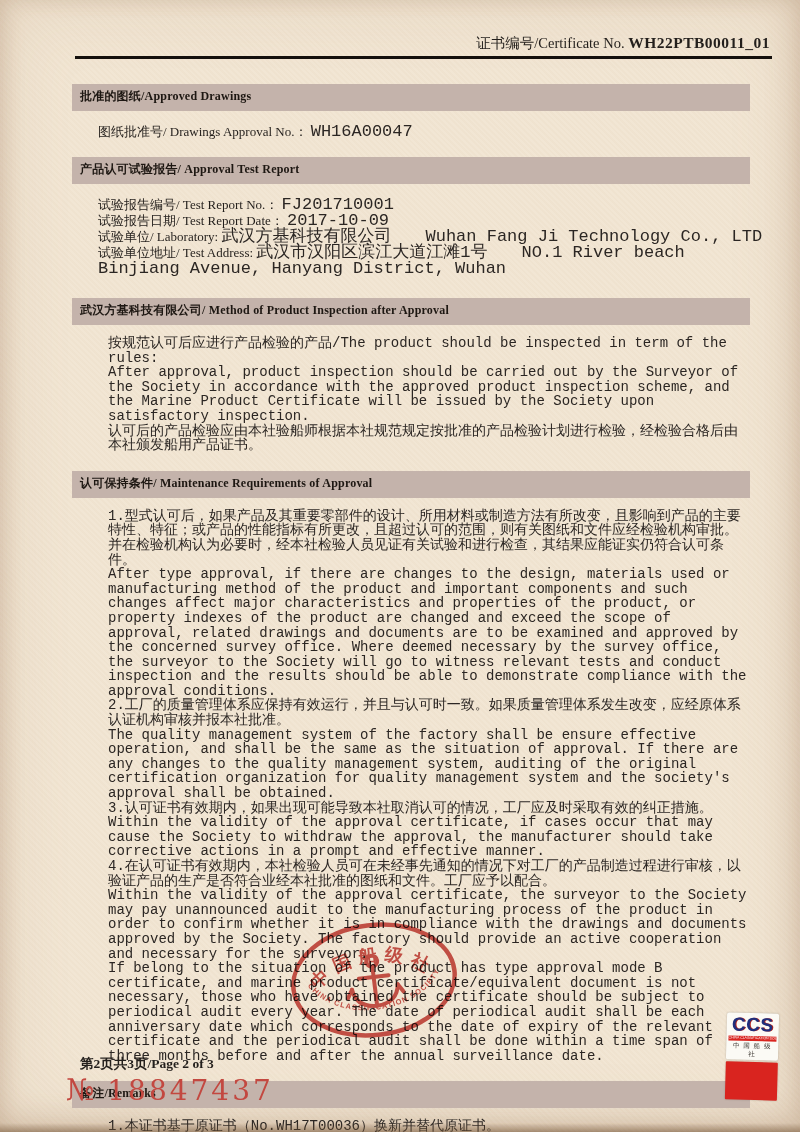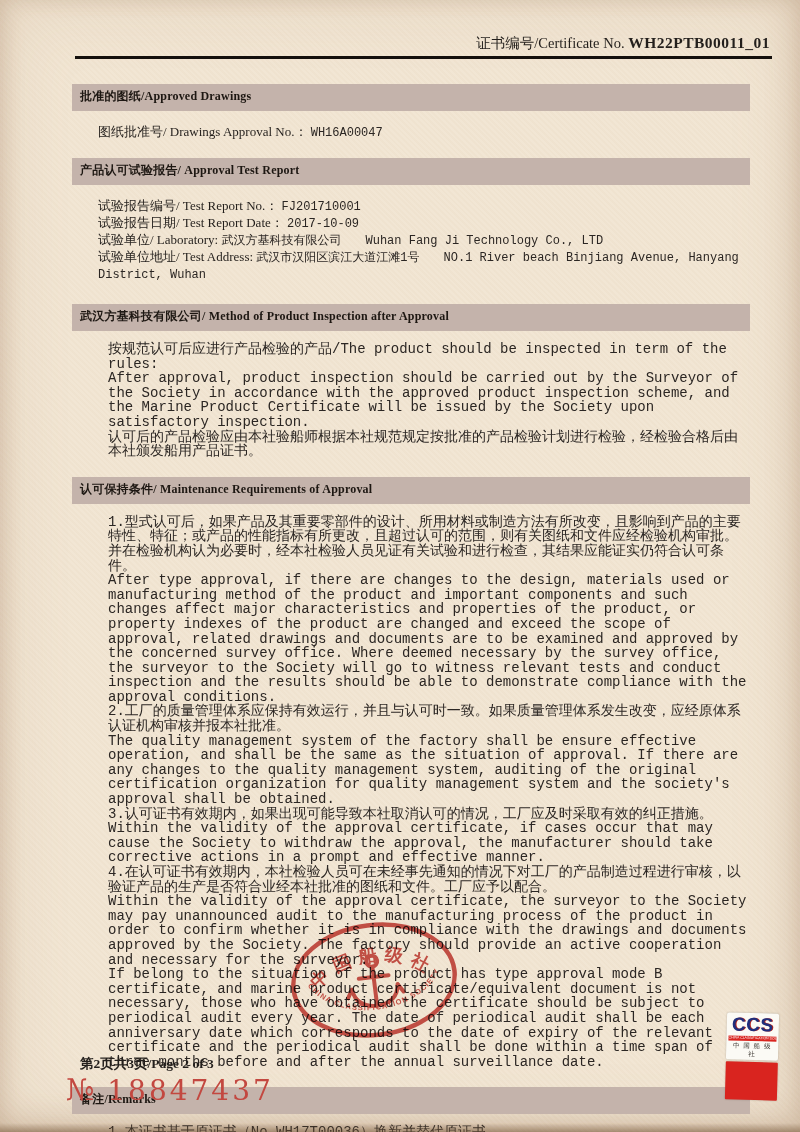--- a/index.html
+++ b/index.html
@@ -34,21 +34,21 @@
     font-weight:bold;font-size:12px;
     padding:4px 10px 6px 8px;
     letter-spacing:.2px;
     color:#1d1712;
   }
   .fields{margin:13px 0 17px 26px;font-size:13px;line-height:16px;}
   .field{white-space:nowrap;}
   .field .lbl{font-size:13px;}
   .mono, .field .val{
     font-family:"Liberation Mono","DejaVu Sans Mono",monospace;
-    font-size:12px;color:#2b2623;
+    font-size:17px;color:#2b2623;
   }
   .wrapfield{white-space:normal;}
   .paras{margin:11px 0 18px 36px;width:640px;}
   .para{
     font-family:"Liberation Mono","DejaVu Sans Mono",monospace;
     font-size:14px;line-height:14.6px;color:#2b2623;
     text-align:left;
   }
   .gap-sm{height:4px;}
   

